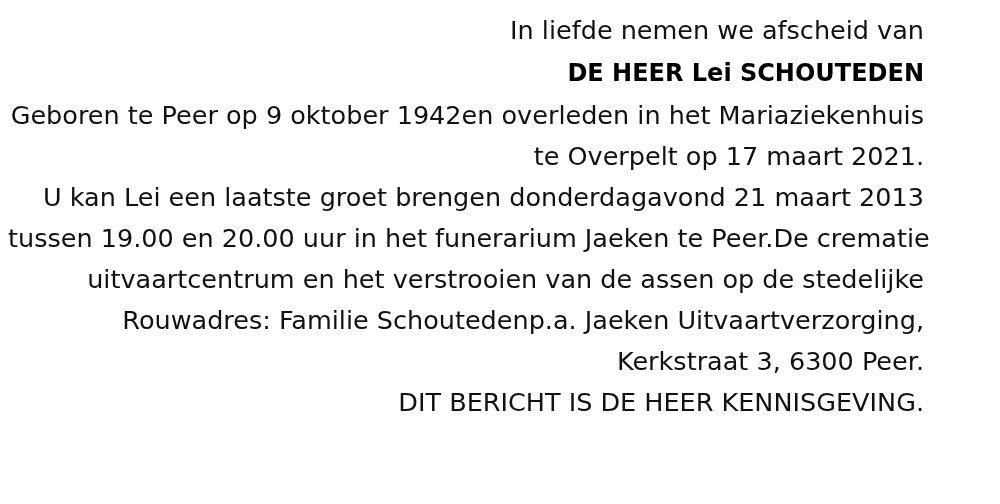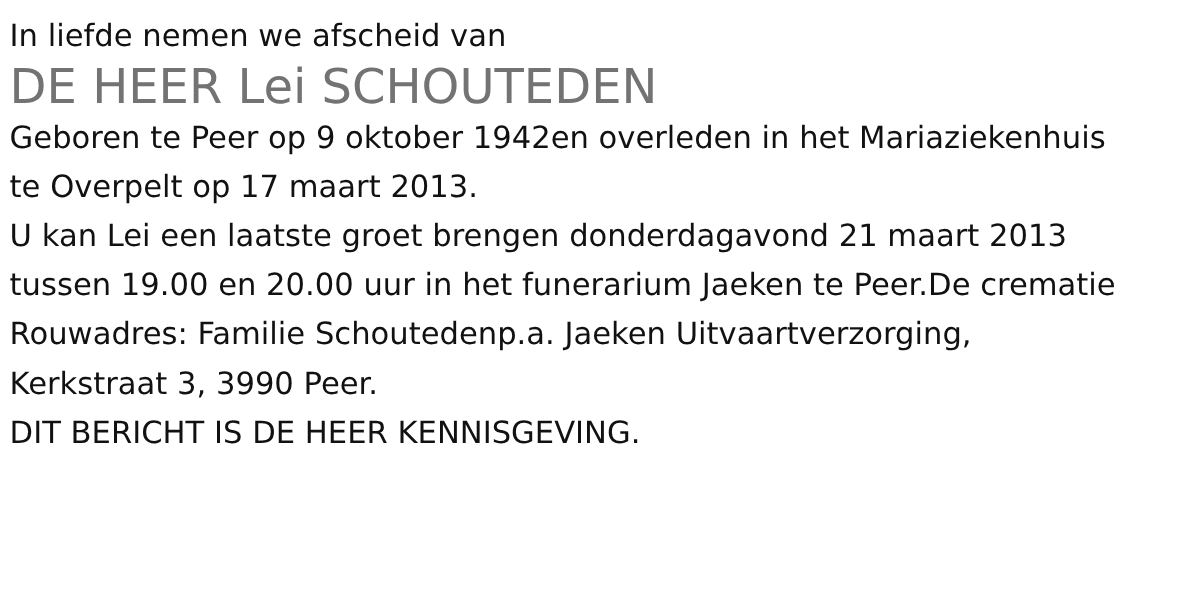--- a/index.html
+++ b/index.html
@@ -11,42 +11,44 @@
     width: 1000px;
     height: 504px;
     font-family: "DejaVu Sans", sans-serif;
     color: #000000;
     overflow: hidden;
   }
   .notice {
     padding: 10px 8px 0 8px;
     box-sizing: border-box;
     width: 932px;
+    text-align: right;
   }
   .line {
     font-size: 25.5px;
     line-height: 41px;
     letter-spacing: 0px;
     white-space: nowrap;
     color: #111111;
   }
   .name-line {
-    font-size: 40px;
+    font-size: 24px;
     line-height: 44px;
-    font-weight: normal;
+    font-weight: bold;
     white-space: nowrap;
-    color: #737373;
+    color: #000000;
   }
 </style>
 </head>
 <body>
 
 <div class="notice">
   <div class="line">In liefde nemen we afscheid van</div>
   <div class="name-line">DE HEER Lei SCHOUTEDEN</div>
   <div class="line">Geboren te Peer op 9 oktober 1942en overleden in het Mariaziekenhuis</div>
-  <div class="line">te Overpelt op 17 maart 2013.</div>
+  <div class="line">te Overpelt op 17 maart 2021.</div>
   <div class="line">U kan Lei een laatste groet brengen donderdagavond 21 maart 2013</div>
   <div class="line">tussen 19.00 en 20.00 uur in het funerarium Jaeken te Peer.De crematie</div>
+  <div class="line">uitvaartcentrum en het verstrooien van de assen op de stedelijke</div>
   <div class="line">Rouwadres: Familie Schoutedenp.a. Jaeken Uitvaartverzorging,</div>
-  <div class="line">Kerkstraat 3, 3990 Peer.</div>
+  <div class="line">Kerkstraat 3, 6300 Peer.</div>
   <div class="line">DIT BERICHT IS DE HEER KENNISGEVING.</div>
 </div>
 
 </body></html>

